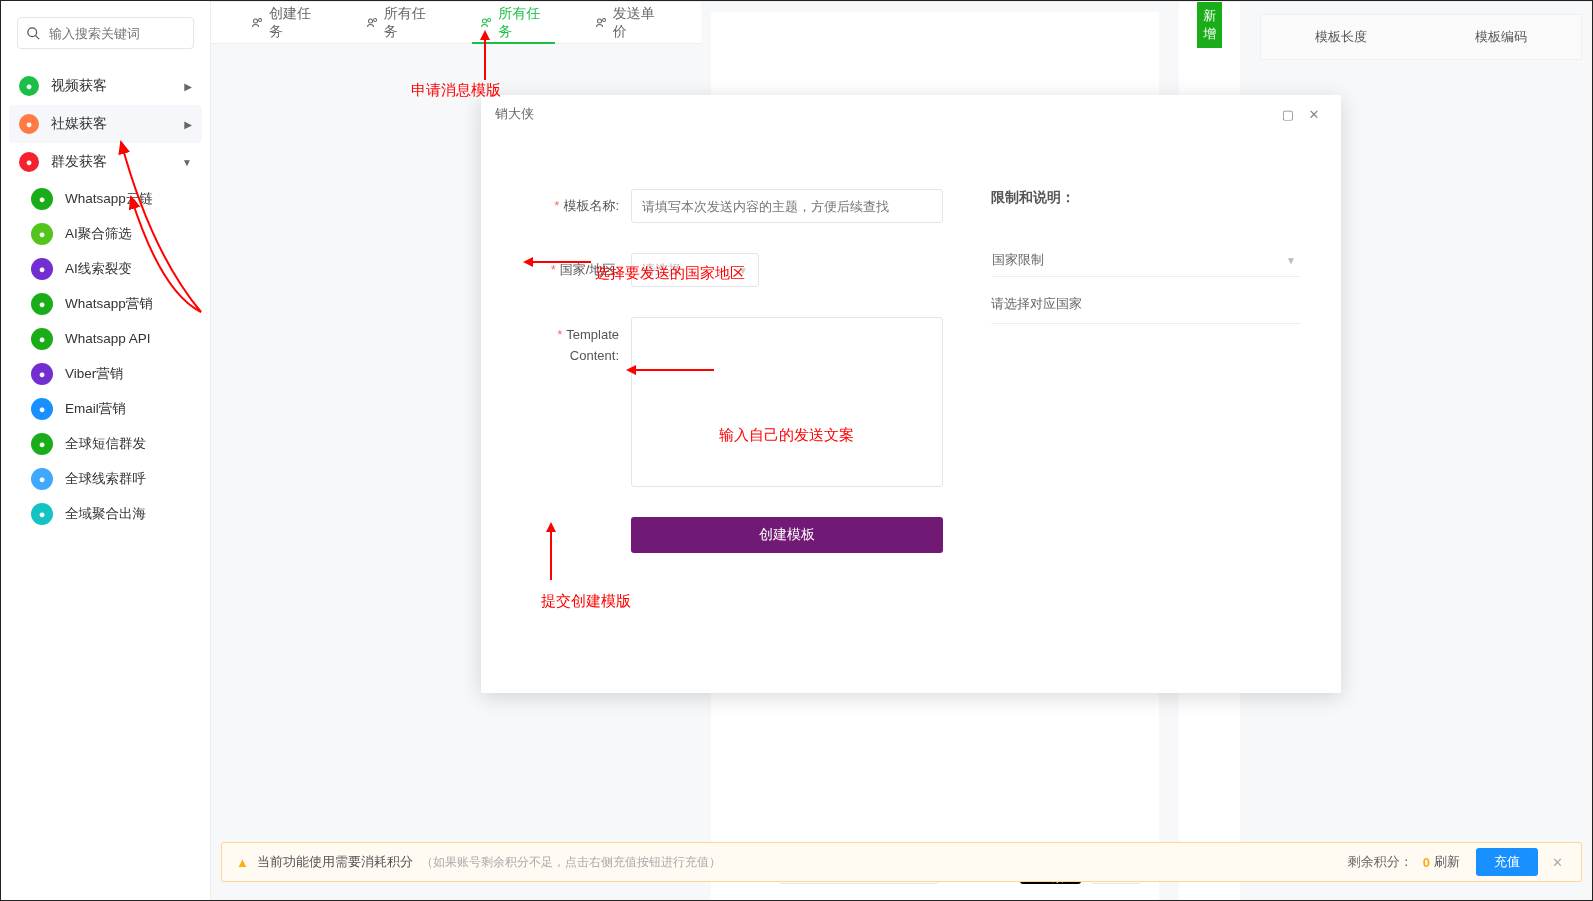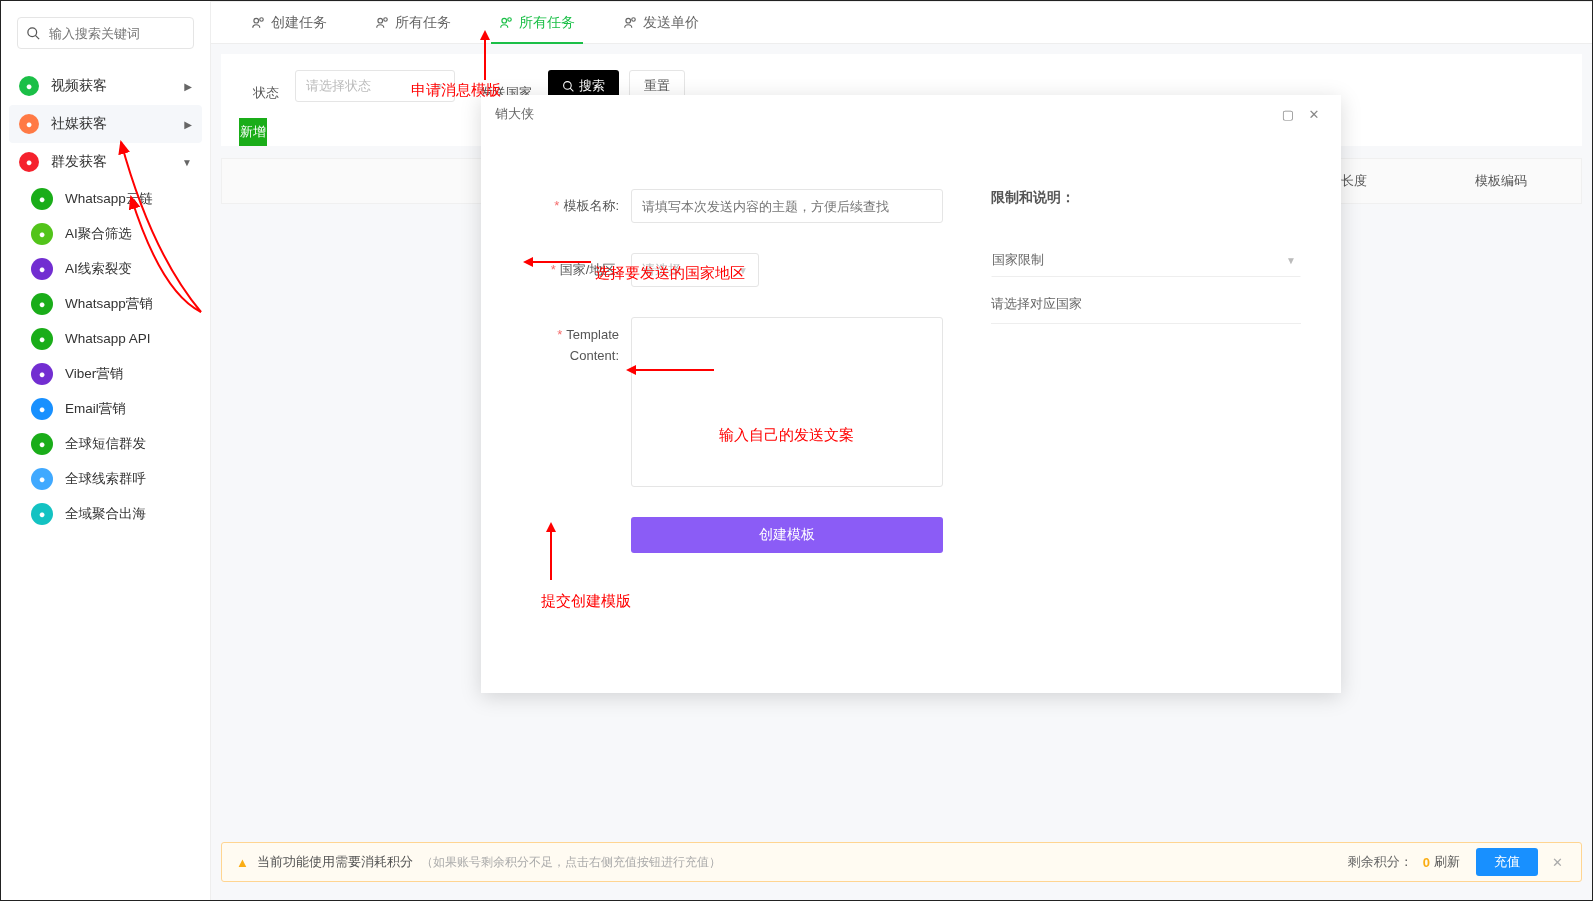--- a/index.html
+++ b/index.html
@@ -11,21 +11,21 @@
   .search-wrap svg{flex-shrink:0;color:#555;}
   .search-wrap input{border:none;outline:none;flex:1;padding-left:8px;font-size:13px;background:transparent;}
   .cat{display:flex;align-items:center;height:38px;padding:0 10px;font-size:14px;color:#333;cursor:pointer;border-radius:4px;}
   .cat.active{background:#f5f7fa;}
   .cat .c-icon{width:20px;height:20px;border-radius:50%;margin-right:12px;display:flex;align-items:center;justify-content:center;color:#fff;font-size:11px;}
   .cat .spacer{flex:1;}
   .cat .arrow{color:#666;font-size:10px;}
   .sub{display:flex;align-items:center;height:35px;padding-left:22px;font-size:13.5px;color:#333;cursor:pointer;}
   .sub .s-icon{width:22px;height:22px;border-radius:50%;margin-right:12px;display:flex;align-items:center;justify-content:center;color:#fff;font-size:11px;}
   
-  .main{flex:1;display:flex;flex-direction:column;position:relative;background:#f7f8fa;border-top:1px solid #eee;}
+  .main{flex:1;display:flex;position:relative;background:#f7f8fa;border-top:1px solid #eee;}
   .tabs{display:flex;height:42px;align-items:center;padding:0 16px;background:#fff;border-bottom:1px solid #eee;}
   .tab{display:flex;align-items:center;height:42px;padding:0 24px;font-size:14px;color:#666;cursor:pointer;position:relative;}
   .tab svg{margin-right:6px;}
   .tab.active{color:#1bbf47;}
   .tab.active::after{content:"";position:absolute;left:16px;right:16px;bottom:0;height:2px;background:#1bbf47;}
   .filters{background:#fff;margin:10px 10px 0 10px;padding:16px 18px;display:flex;align-items:flex-end;gap:10px;font-size:13px;position:relative;}
   .filters .lbl{color:#555;margin:0 6px 0 14px;}
   .sel{height:32px;border:1px solid #e5e5e5;border-radius:3px;display:flex;align-items:center;padding:0 10px;min-width:160px;color:#bbb;background:#fff;}
   .sel .sarrow{margin-left:auto;color:#ccc;font-size:10px;}
   .ipt{height:32px;border:1px solid #e5e5e5;border-radius:3px;padding:0 10px;min-width:170px;font-size:13px;outline:none;background:#fff;}
@@ -44,21 +44,21 @@
   .modal-head .mspacer{flex:1;}
   .modal-head .m-icon{width:26px;text-align:center;cursor:pointer;color:#888;font-size:13px;}
   .modal-body{flex:1;padding:56px 40px 20px 40px;display:flex;}
   .form-left{width:440px;}
   .form-row{display:flex;margin-bottom:30px;}
   .form-row .f-label{width:110px;text-align:right;padding-right:12px;padding-top:8px;font-size:13px;color:#555;}
   .form-row .req{color:#f56c6c;margin-right:4px;}
   .form-row input[type=text]{width:312px;height:34px;border:1px solid #e5e5e5;border-radius:3px;padding:0 10px;font-size:13px;outline:none;}
   .form-row .mini-sel{width:128px;height:34px;border:1px solid #e5e5e5;border-radius:3px;display:flex;align-items:center;padding:0 10px;color:#bbb;font-size:13px;}
   .form-row textarea{width:312px;height:170px;border:1px solid #e5e5e5;border-radius:3px;padding:8px 10px;font-size:13px;outline:none;resize:none;}
-  .submit-btn{width:312px;height:36px;background:#8b5cf6;border:none;color:#fff;font-size:14px;border-radius:3px;margin-left:110px;cursor:pointer;}
+  .submit-btn{width:312px;height:36px;background:#701a75;border:none;color:#fff;font-size:14px;border-radius:3px;margin-left:110px;cursor:pointer;}
   .form-right{flex:1;padding-left:30px;font-size:13px;color:#555;}
   .form-right h4{font-size:14px;font-weight:600;margin-bottom:36px;}
   .r-sel{border:1px solid #fff;border-bottom:1px solid #eee;height:34px;display:flex;align-items:center;color:#666;margin-bottom:18px;position:relative;}
   .r-sel .ra{position:absolute;right:4px;color:#bbb;font-size:10px;}
   .r-txt{color:#666;border-bottom:1px solid #eee;padding-bottom:10px;}
   
   .ann{position:absolute;color:#ff0000;font-size:15px;font-weight:500;pointer-events:none;}
   .arrow-red{position:absolute;pointer-events:none;}
   
   .footer{position:absolute;left:10px;right:10px;bottom:18px;height:40px;background:#fffbf2;border:1px solid #ffd591;border-radius:3px;display:flex;align-items:center;padding:0 14px;font-size:13px;color:#555;}

